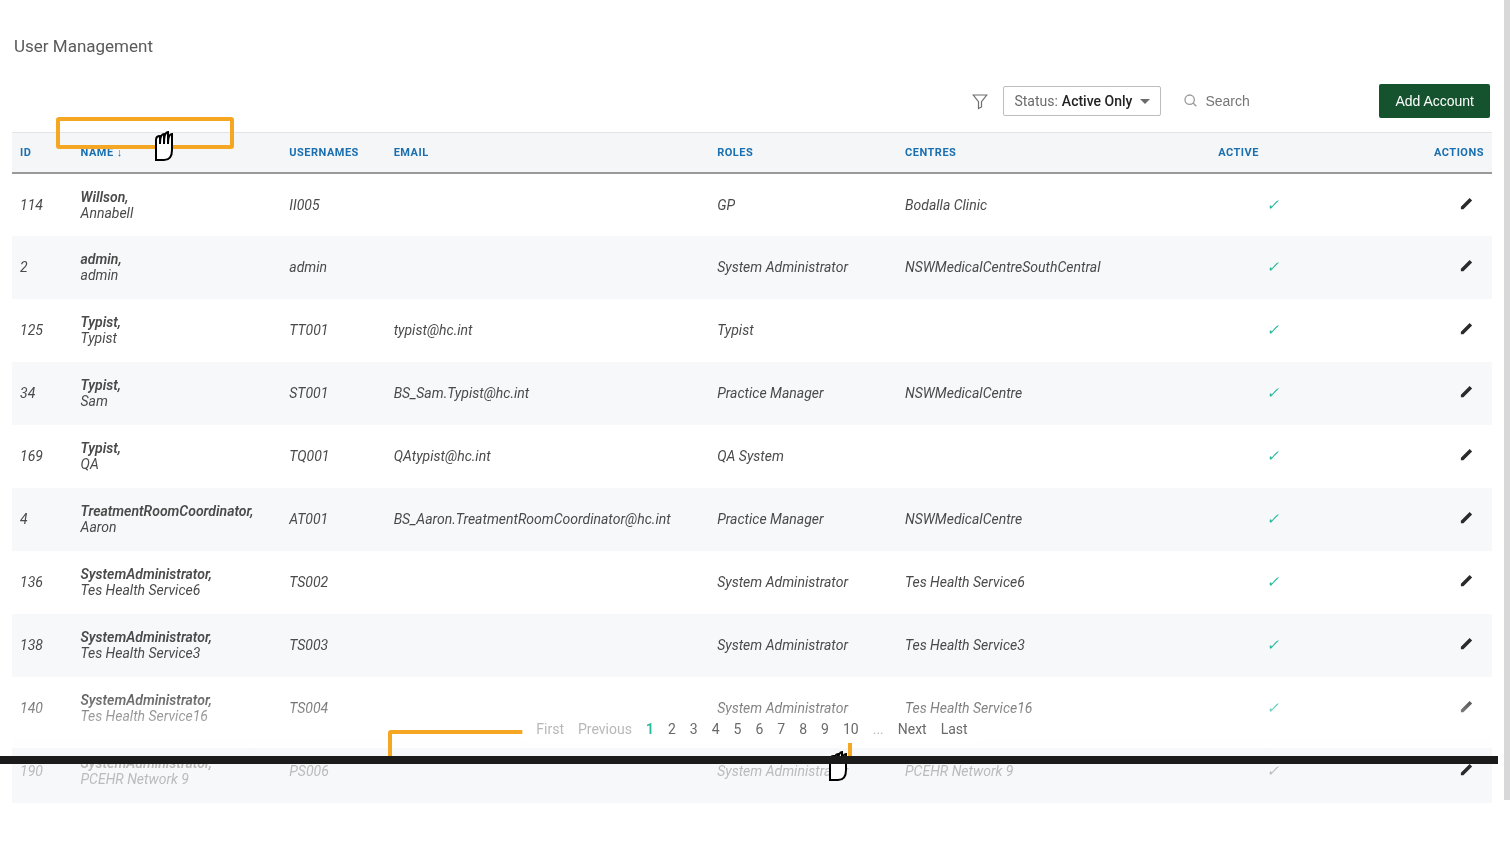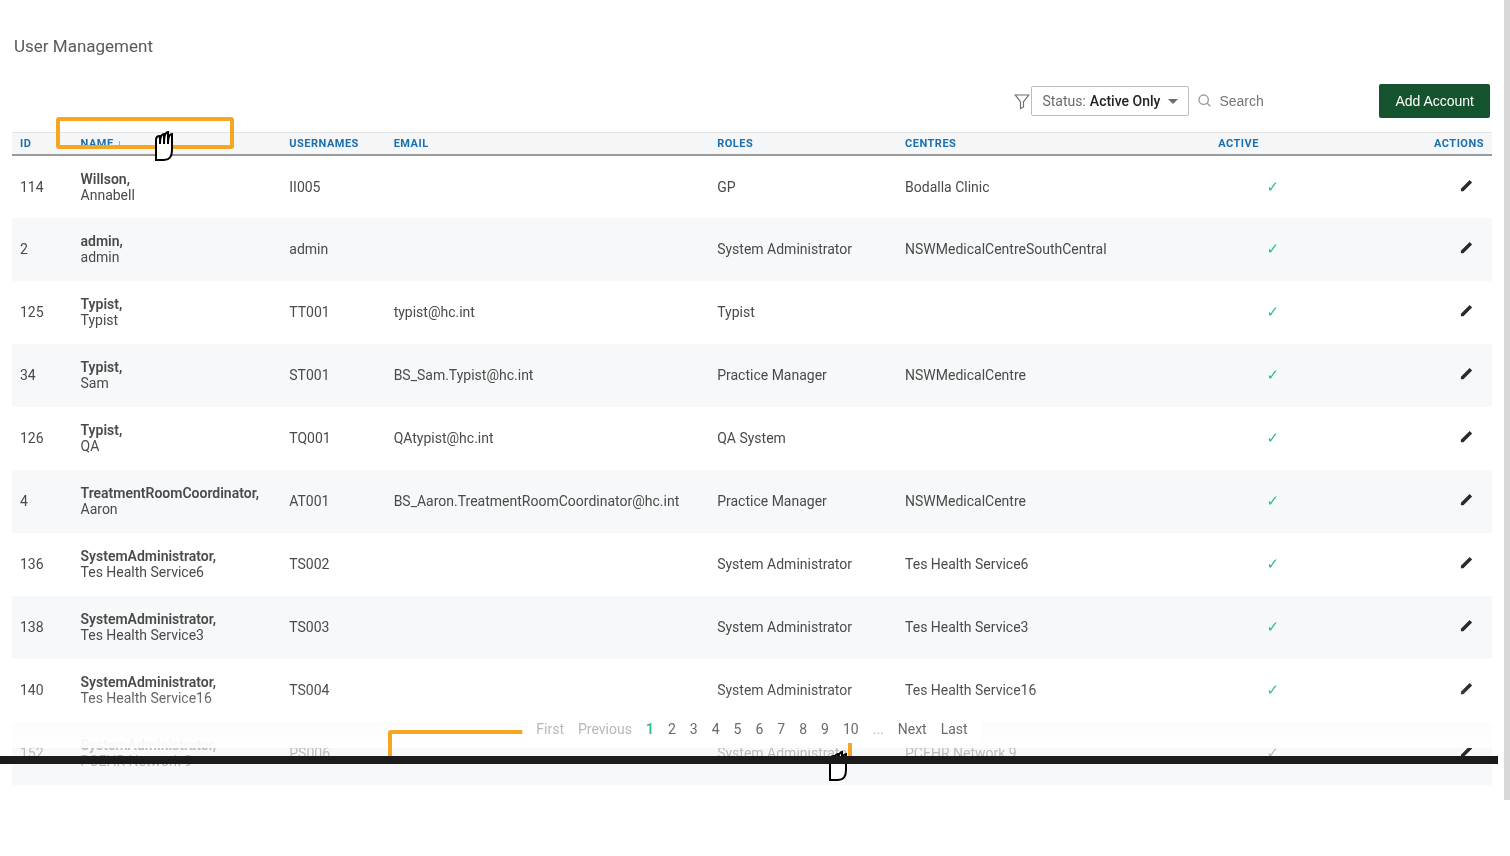--- a/index.html
+++ b/index.html
@@ -21,20 +21,21 @@
     font-size: 17px;
     color: #5a5a5a;
     font-weight: 400;
     padding: 2px 0 22px 2px;
     margin-top: 16px;
   }
   .toolbar {
     display: flex;
     justify-content: flex-end;
     align-items: center;
+    gap: 14px;
     padding: 6px 2px 14px 2px;
   }
   .filter-icon {
     width: 18px; height: 18px; stroke: #6f6f6f; fill: none; stroke-width: 1.6;
     cursor: pointer;
   }
   .status-pill {
     border: 1px solid #bdbdbd;
     border-radius: 2px;
     padding: 6px 10px;
@@ -56,35 +57,35 @@
   .search-wrap input {
     border:none; outline:none; font-size:14px; color:#4a4a4a; width: 140px;
   }
   .add-btn {
     background:#14532d; color:#fff; border:none; border-radius:2px;
     padding: 9px 16px; font-size:14px; cursor:pointer;
   }
   table.data { width:100%; border-collapse: collapse; table-layout: fixed; }
   thead th {
     background:#f5f6f7;
-    height:22px;
+    height:40px;
     font-size:11px;
     letter-spacing:0.5px;
     color:#1a6fb0;
     font-weight:700;
     text-align:left;
     padding: 0 8px;
     border-top:1px solid #e3e3e3;
     border-bottom:2px solid #9a9a9a;
     cursor:pointer;
     white-space:nowrap;
   }
   thead th.right { text-align:right; }
   thead th.center { }
-  tbody tr { height:63px; }
+  tbody tr { height:63px;font-style:italic; }
   tbody tr.alt { background:#f7f8f9; }
   tbody tr.fade td { color:#bbb; }
   tbody td {
     font-size:14px;
     color:#4a4a4a;
     padding: 8px;
     vertical-align:middle;
     white-space:nowrap;
   }
   tbody td .surname { font-weight:600; }
@@ -231,21 +232,21 @@
           <td>ST001</td>
           <td>BS_Sam.Typist@hc.int</td>
           <td>Practice Manager</td>
           <td>NSWMedicalCentre</td>
           <td class="check">✓</td>
           <td class="edit-cell"><svg class="edit-icon" viewBox="0 0 24 24">
               <path d="M3 21 L3 17 L15 5 L19 9 L7 21 Z M15 5 L17 3 L21 7 L19 9 Z"></path>
             </svg></td>
         </tr>
         <tr>
-          <td>126</td>
+          <td>169</td>
           <td><span class="surname">Typist,</span><span class="given">QA</span></td>
           <td>TQ001</td>
           <td>QAtypist@hc.int</td>
           <td>QA System</td>
           <td></td>
           <td class="check">✓</td>
           <td class="edit-cell"><svg class="edit-icon" viewBox="0 0 24 24">
               <path d="M3 21 L3 17 L15 5 L19 9 L7 21 Z M15 5 L17 3 L21 7 L19 9 Z"></path>
             </svg></td>
         </tr>
@@ -291,21 +292,21 @@
           <td>TS004</td>
           <td></td>
           <td>System Administrator</td>
           <td>Tes Health Service16</td>
           <td class="check">✓</td>
           <td class="edit-cell"><svg class="edit-icon" viewBox="0 0 24 24">
               <path d="M3 21 L3 17 L15 5 L19 9 L7 21 Z M15 5 L17 3 L21 7 L19 9 Z"></path>
             </svg></td>
         </tr>
         <tr class="alt fade">
-          <td>152</td>
+          <td>190</td>
           <td><span class="surname">SystemAdministrator,</span><span class="given">PCEHR Network 9</span></td>
           <td>PS006</td>
           <td></td>
           <td>System Administrator</td>
           <td>PCEHR Network 9</td>
           <td class="check">✓</td>
           <td class="edit-cell"><svg class="edit-icon" viewBox="0 0 24 24">
               <path d="M3 21 L3 17 L15 5 L19 9 L7 21 Z M15 5 L17 3 L21 7 L19 9 Z"></path>
             </svg></td>
         </tr>

